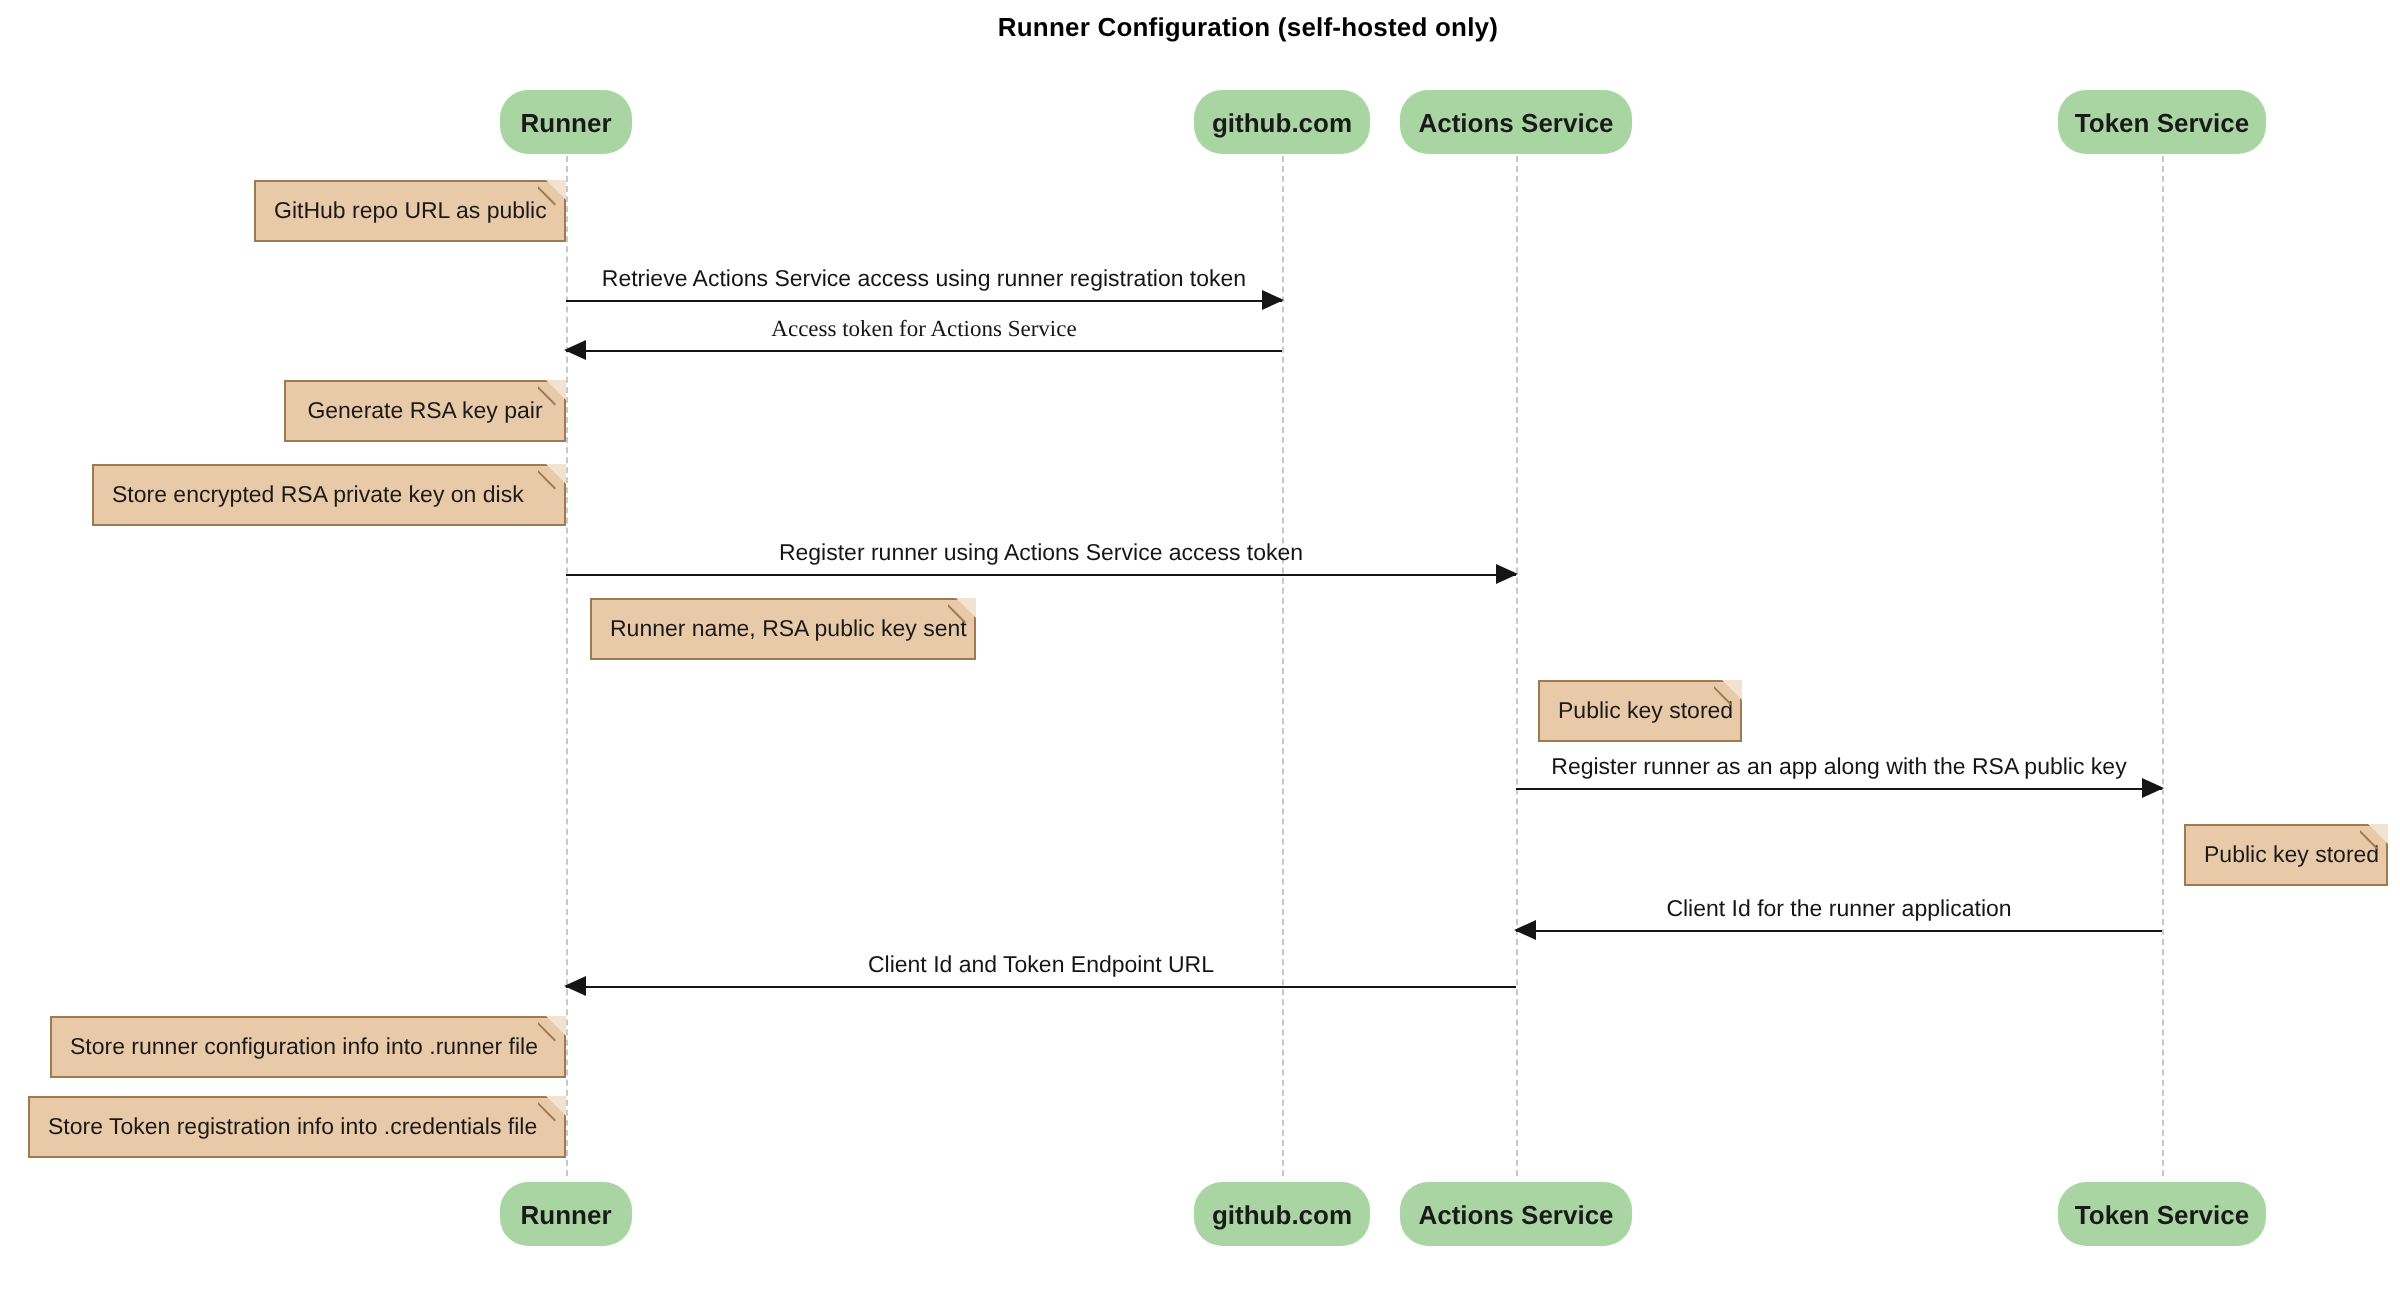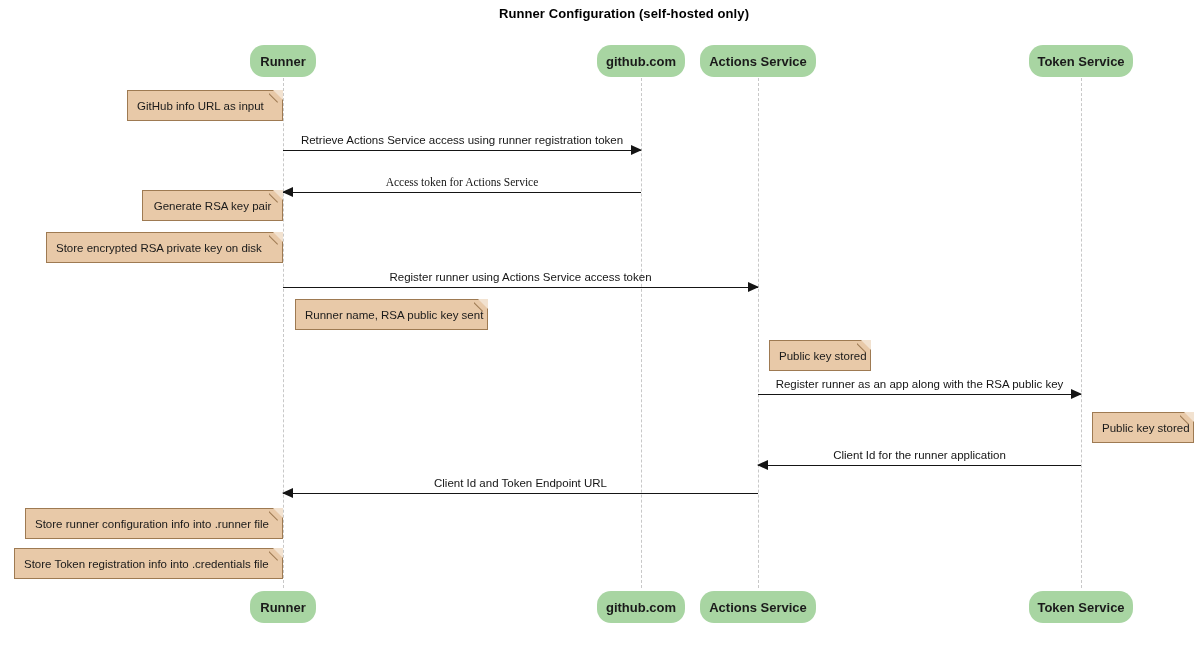--- a/index.html
+++ b/index.html
@@ -183,21 +183,21 @@
       <div class="participant" style="left: 1029px; top: 591px; width: 104px; background: rgb(168, 213, 162);">
         <span>Token Service</span>
       </div>
     </div>
   <div id="messages">
       <div class="msg to-right" style="left: 283px; top: 150px; width: 358px;">
         <span class="line" style="border-top-color: rgb(21, 21, 21);"></span>
         <span class="head" style="border-left-color: rgb(21, 21, 21);"></span>
         <span class="label">Retrieve Actions Service access using runner registration token</span>
       </div>
-      <div class="msg to-left" style="left: 283px; top: 192px; width: 358px; font-family: Liberation Serif, serif;">
+      <div class="msg to-left" style="left: 283px; top: 175px; width: 358px; font-family: Liberation Serif, serif;">
         <span class="line" style="border-top-color: rgb(21, 21, 21);"></span>
         <span class="head" style="border-right-color: rgb(21, 21, 21);"></span>
         <span class="label">Access token for Actions Service</span>
       </div>
       <div class="msg to-right" style="left: 283px; top: 287px; width: 475px;">
         <span class="line" style="border-top-color: rgb(21, 21, 21);"></span>
         <span class="head" style="border-left-color: rgb(21, 21, 21);"></span>
         <span class="label">Register runner using Actions Service access token</span>
       </div>
       <div class="msg to-right" style="left: 758px; top: 394px; width: 323px;">
@@ -211,21 +211,21 @@
         <span class="label">Client Id for the runner application</span>
       </div>
       <div class="msg to-left" style="left: 283px; top: 493px; width: 475px;">
         <span class="line" style="border-top-color: rgb(21, 21, 21);"></span>
         <span class="head" style="border-right-color: rgb(21, 21, 21);"></span>
         <span class="label">Client Id and Token Endpoint URL</span>
       </div>
     </div>
   <div id="notes">
       <div class="note" style="left: 127px; top: 90px; width: 156px; background: rgb(232, 201, 168); border-color: rgb(158, 122, 82);">
-        <span>GitHub info URL as input</span>
+        <span>GitHub repo URL as public</span>
         <span class="fold"></span>
         <span class="fold-line"></span>
       </div>
       <div class="note" style="left: 142px; top: 190px; width: 141px; background: rgb(232, 201, 168); border-color: rgb(158, 122, 82); justify-content: center;">
         <span>Generate RSA key pair</span>
         <span class="fold"></span>
         <span class="fold-line"></span>
       </div>
       <div class="note" style="left: 46px; top: 232px; width: 237px; background: rgb(232, 201, 168); border-color: rgb(158, 122, 82);">
         <span>Store encrypted RSA private key on disk</span>

